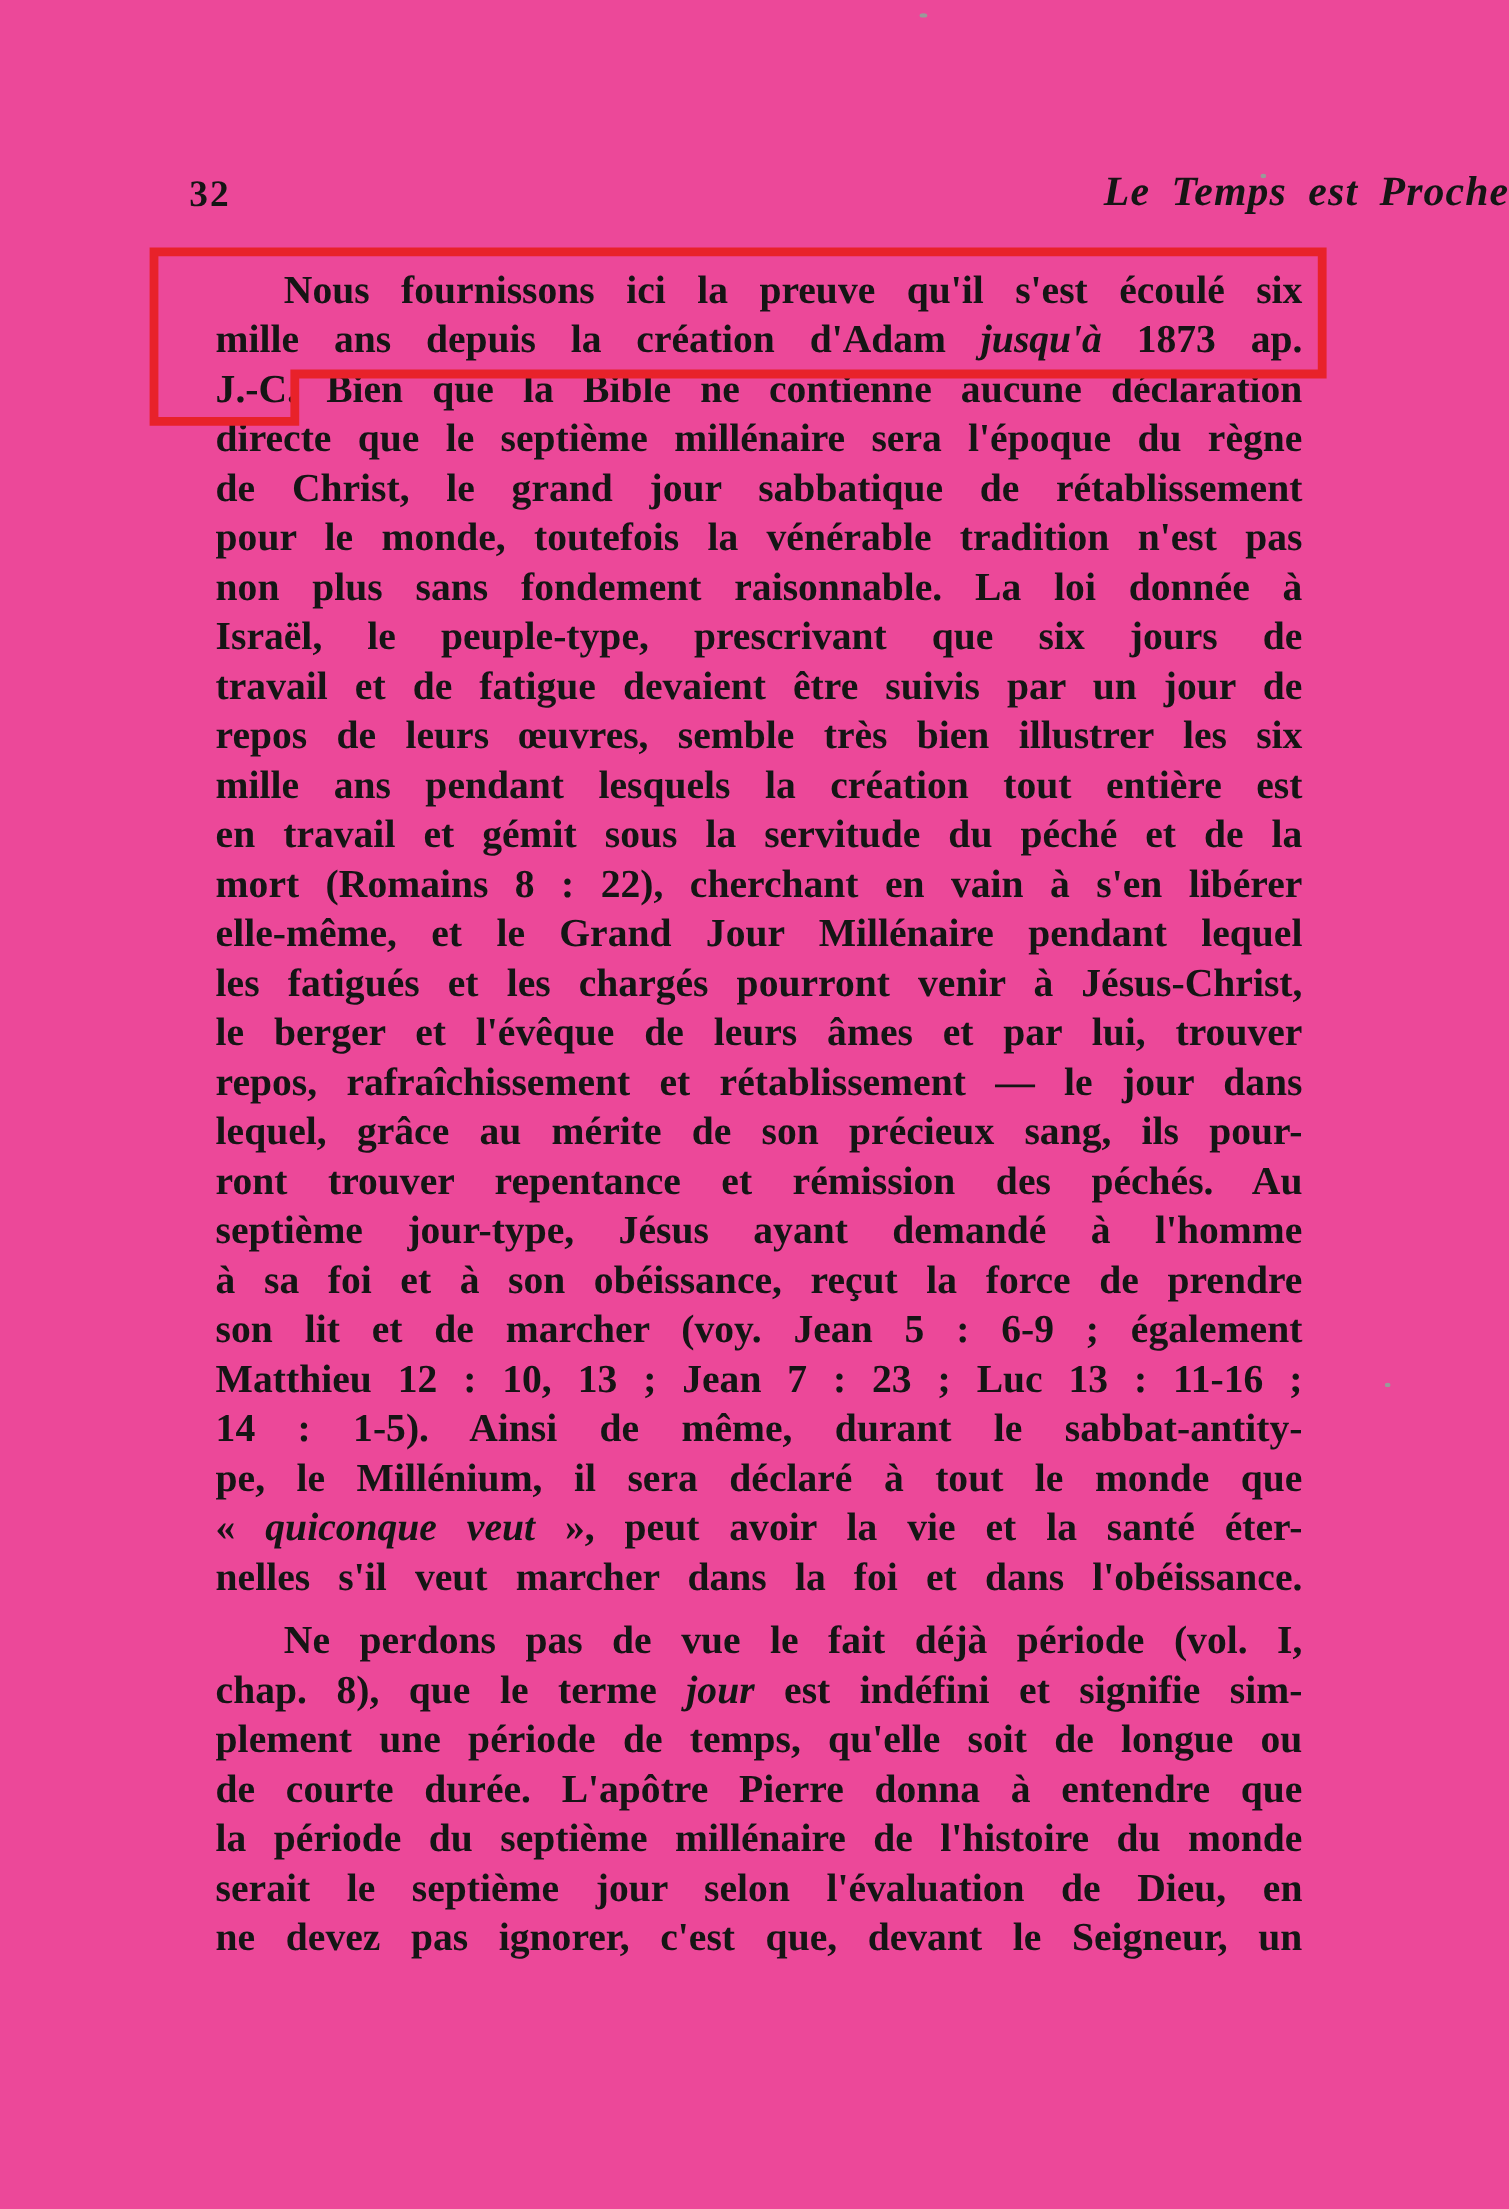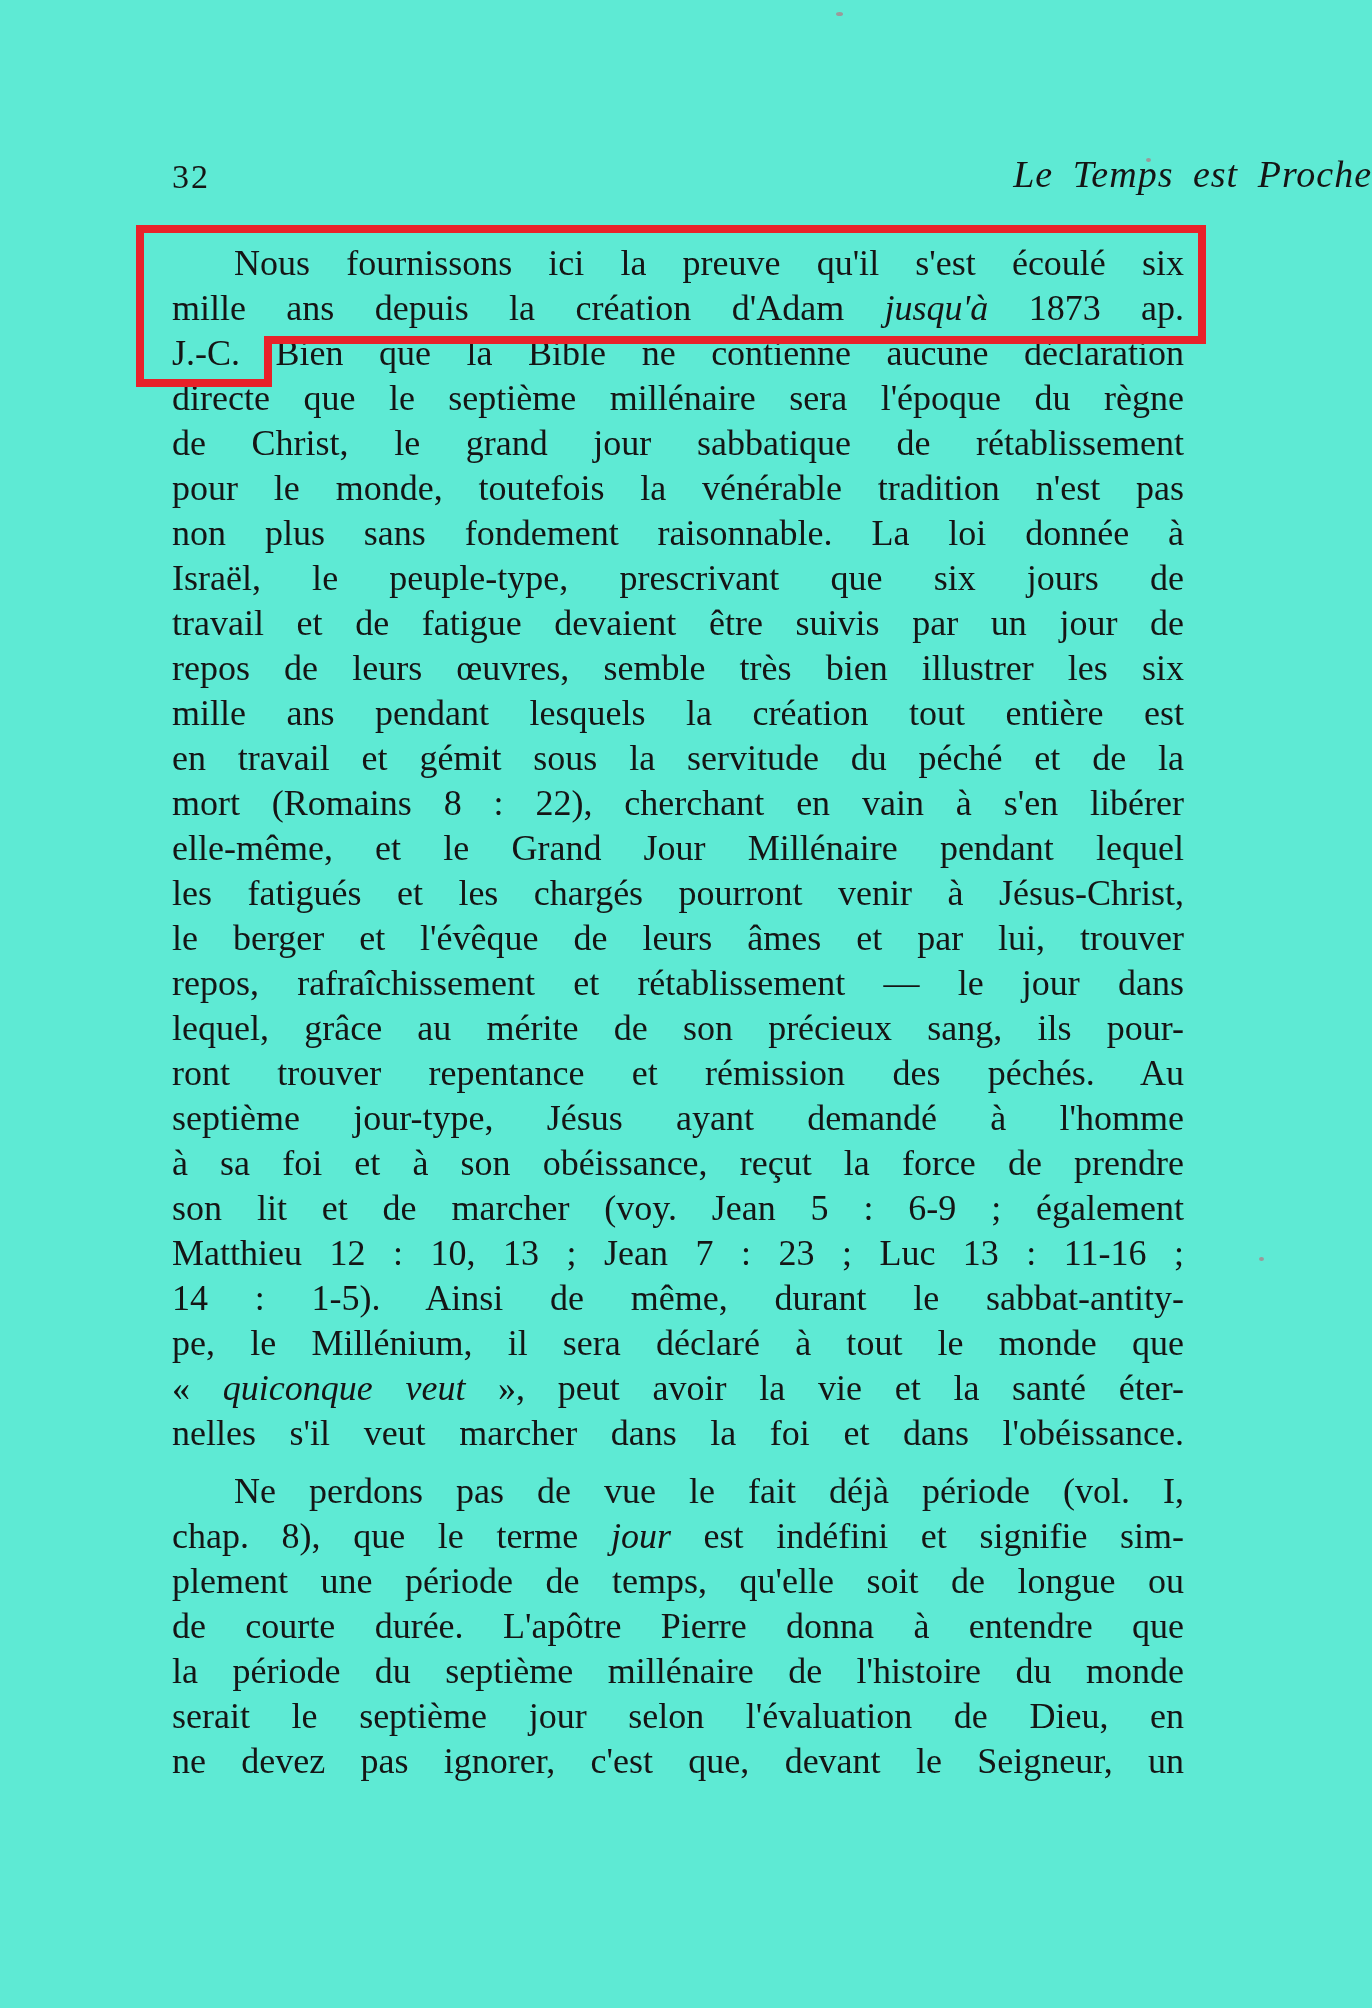--- a/index.html
+++ b/index.html
@@ -1,24 +1,25 @@
 <!DOCTYPE html>
 <html><head>
 <meta charset="utf-8">
 <style>
   html, body { margin: 0; padding: 0; background: #e9e9e9; }
   .page {
     position: relative;
     width: 1372px;
     height: 2008px;
     margin: 0 auto;
-    background: #5eead4;
+    background: #ec4899;
     color: #151515;
     font-family: "Liberation Serif", "DejaVu Serif", serif;
     overflow: hidden;
+    font-weight: bold;
   }
   
   .pagenum {
     position: absolute;
     left: 172px;
     top: 158px;
     font-size: 34px;
     letter-spacing: 2px;
   }
   .running-title {
@@ -40,20 +41,21 @@
     width: 1012px;
     font-size: 36px;
     line-height: 45px;
   }
   .line {
     text-align: justify;
     text-align-last: justify;
     -moz-text-align-last: justify;
     text-justify: inter-word;
     white-space: normal;
+    margin-left: 24px;
   }
   .line.indent { text-indent: 62px; }
   .line.gap { margin-top: 13px; }
   .line em { font-style: italic; }
   
   .overlay {
     position: absolute;
     left: 0;
     top: 0;
     width: 1372px;

